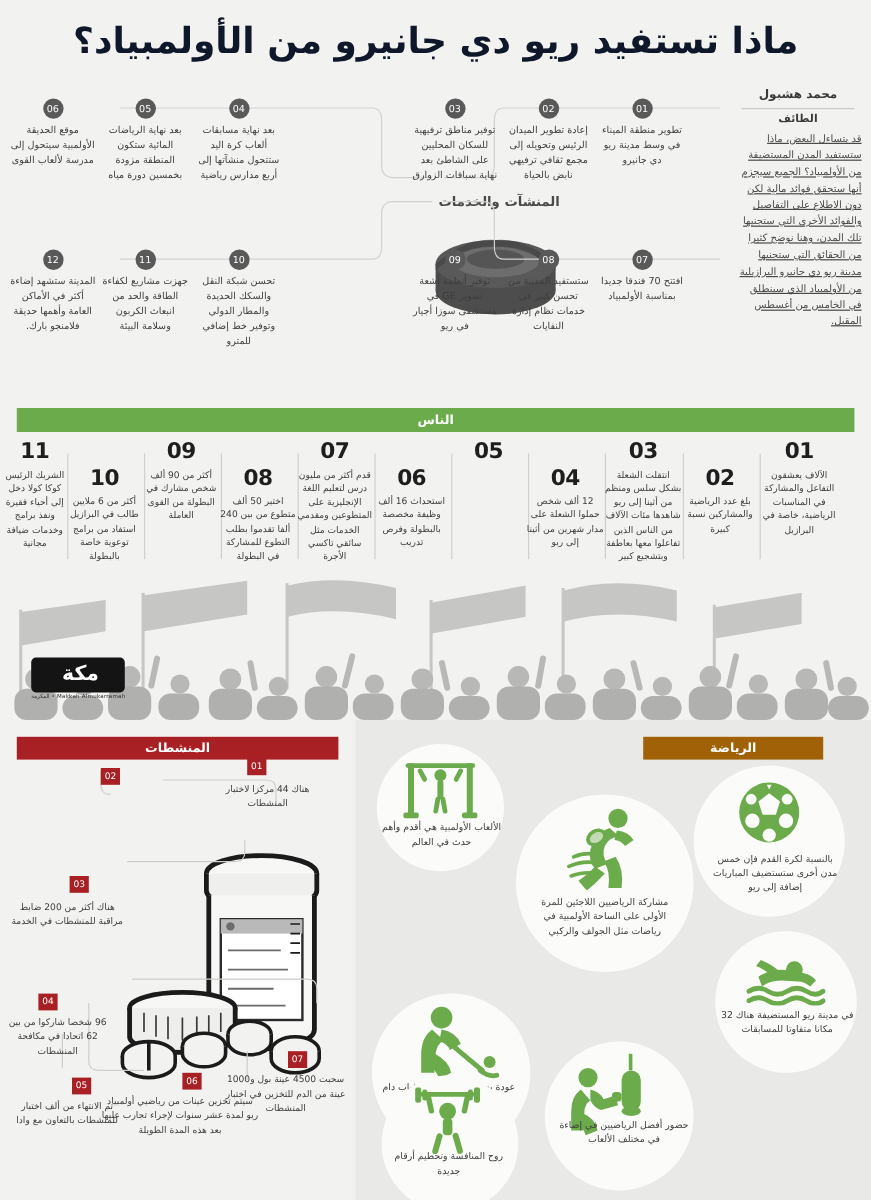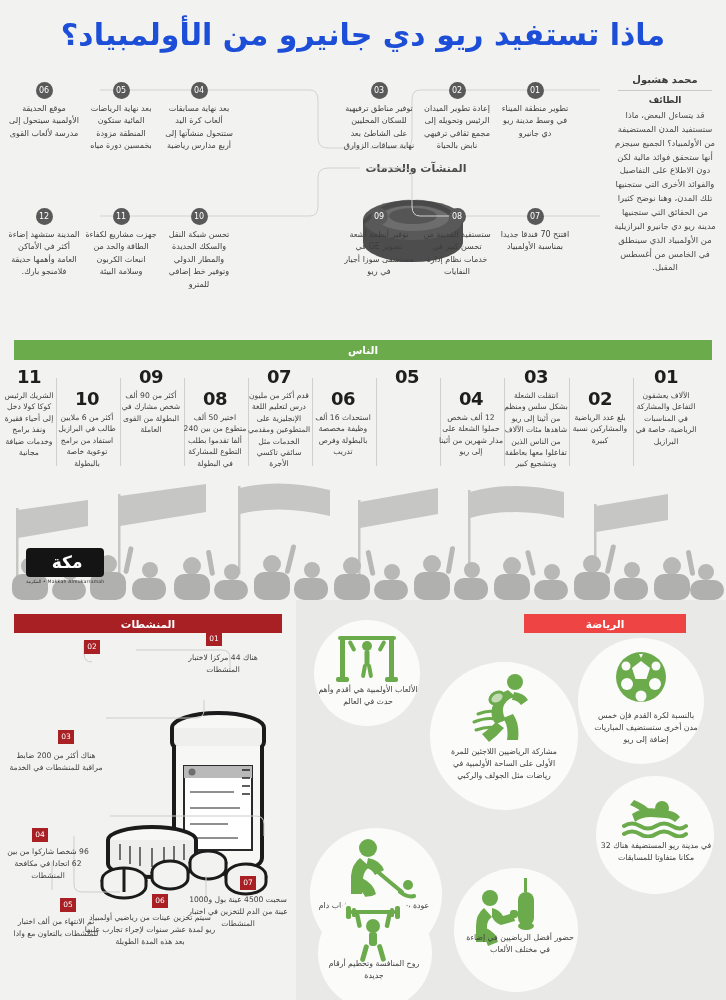--- a/index.html
+++ b/index.html
@@ -16,41 +16,41 @@
     direction: rtl;
   }
 
   
   .title-bar {
     position: absolute; top: 0; left: 0; width: 726px; height: 68px;
     background: #f2f2f0;
     display: flex; align-items: center; justify-content: center;
   }
   .title-bar h1 {
-    font-size: 30px; font-weight: bold; color: #1d4ed8;
+    font-size: 30px; font-weight: bold; color: #0f172a;
     letter-spacing: -0.5px; white-space: nowrap;
   }
 
   
   .facilities {
     position: absolute; top: 68px; left: 0; width: 726px; height: 262px;
     background: #f2f2f0;
   }
   .sidebar {
     position: absolute; top: 6px; right: 8px; width: 106px;
     text-align: center;
   }
   .sidebar .author {
     font-size: 10px; color: #3a3a3a; font-weight: bold;
     padding-bottom: 3px;
   }
   .sidebar .rule { height: 1px; background: #c9c9c7; margin: 2px 6px 4px; }
   .sidebar .city { font-size: 9px; color: #3a3a3a; padding-bottom: 4px; font-weight: bold;}
   .sidebar .body {
-    font-size: 8.4px; line-height: 1.65; color: #4a4a4a; text-align: center;
+    font-size: 8.4px; line-height: 1.65; color: #4a4a4a; text-align: right; text-decoration: underline;
   }
 
   .sec-title-stadium {
     position: absolute; top: 94px; right: 250px;
     font-size: 11px; font-weight: bold; color: #4a4a4a;
     width: 120px; text-align: center;
   }
   
   .stadium { position: absolute; top: 112px; right: 258px; width: 110px; height: 86px; }
 
@@ -100,21 +100,21 @@
   .bottom-left {
     position: absolute; top: 0; right: 0; width: 430px; height: 400px;
     background: #e9e9e7;
   }
   .bottom-right {
     position: absolute; top: 0; left: 0; width: 296px; height: 400px;
     background: #f2f2f0;
   }
   #bar-sports {
     position: absolute; top: 14px; right: 40px; left: auto;
-    width: 162px; height: 19px; background: #ef4444;
+    width: 150px; height: 19px; background: #a16207;
   }
   #bar-doping {
     position: absolute; top: 14px; left: 14px; right: auto;
     width: 268px; height: 19px; background: #a81f24;
   }
 
   .circ { position: absolute; border-radius: 50%; background: #fbfbfa; }
   .circ-txt {
     position: absolute; text-align: center; font-size: 7.8px;
     line-height: 1.55; color: #3d3d3d; width: 112px;

